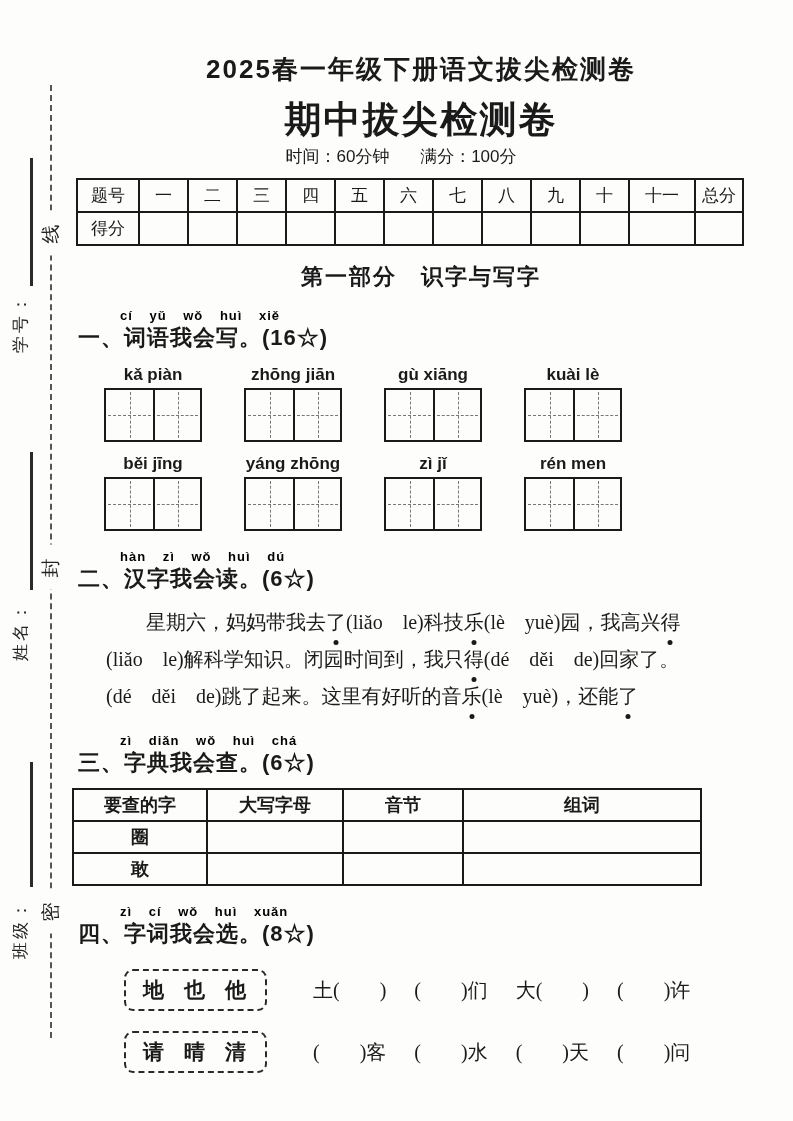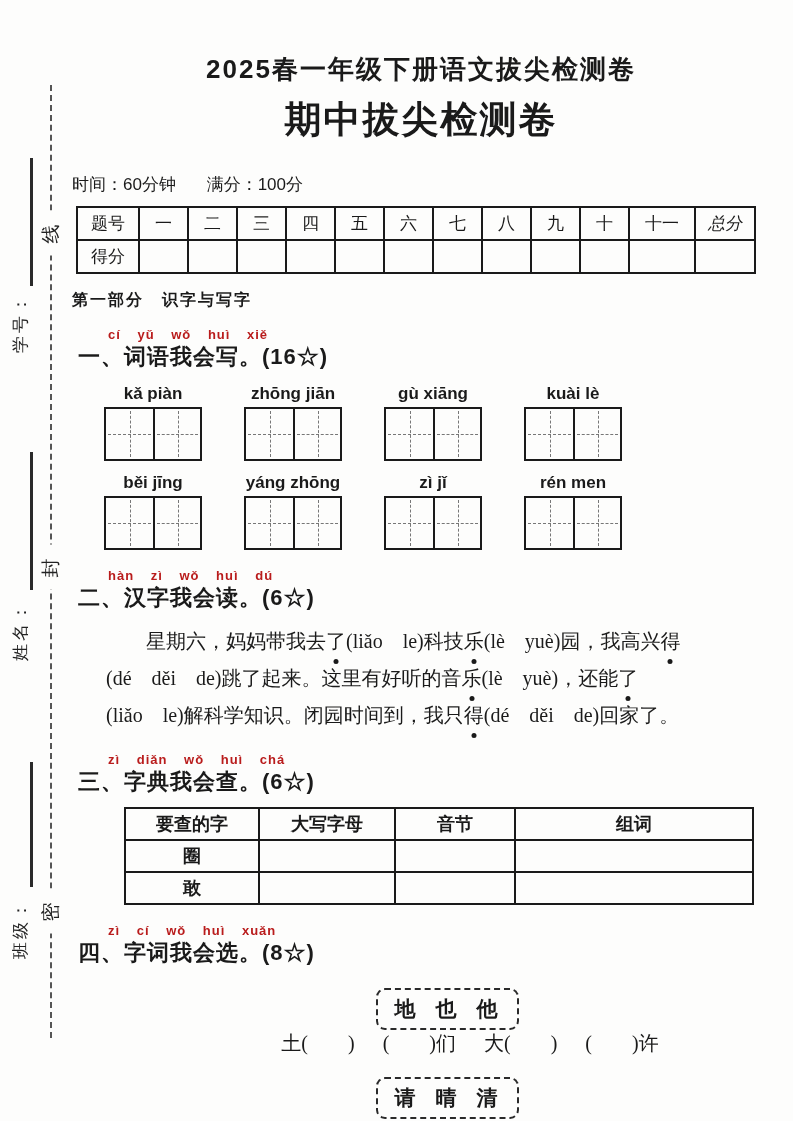--- a/index.html
+++ b/index.html
@@ -16,36 +16,36 @@
     background:#fdfdfc; padding:3px 12px; font-size:19px; color:#222; letter-spacing:2px; }
   .fill-line { position:absolute; left:30px; width:3px; background:#2a2a2a; }
   .m-label { position:absolute; transform:translate(-50%,-50%) rotate(-90deg);
     font-size:17px; color:#222; white-space:nowrap; letter-spacing:3px; }
   
   .main { position:absolute; left:72px; top:0; width:698px; }
   .title { text-align:center; font-weight:bold; letter-spacing:2px;
     font-family:"Liberation Sans", sans-serif; }
   .title1 { margin-top:52px; font-size:26px; }
   .title2 { margin-top:8px; font-size:37px; }
-  .info-line { margin-top:28px; text-align:left; padding-right:40px; font-size:17px; }
+  .info-line { margin-top:0; text-align:center; padding-right:40px; font-size:17px; }
   .info-line span + span { margin-left:26px; }
   
   table { border-collapse:collapse; }
   .score-table { margin-top:10px; margin-left:4px; }
   .score-table td { border:2px solid #1a1a1a; text-align:center; font-size:17px;
     height:33px; padding:0 2px; background:#fdfdfc;margin-top:24px; }
   .score-table td.st-label { width:62px; }
   .score-table td.st-col { width:49px; }
   .score-table td.st-wide { width:66px; }
-  .score-table td.st-total { width:60px;font-style:italic; }
-  
-  .part-heading { margin-top:16px; text-align:left; font-size:16px; font-weight:bold;
+  .score-table td.st-total { width:48px; }
+  
+  .part-heading { margin-top:16px; text-align:center; font-size:22px; font-weight:bold;
     letter-spacing:2px; }
   
-  .sec-pinyin { margin-left:36px; font-size:13px; color:#b91c1c; word-spacing:12px;
+  .sec-pinyin { margin-left:48px; font-size:13px; color:#000000; word-spacing:12px;
     letter-spacing:1px; font-weight:bold; }
   .sec-heading { margin-left:6px; font-size:22px; font-weight:bold; letter-spacing:1px; }
   .s1-pinyin { margin-top:16px; }
   
   .grid-row { display:flex; gap:42px; margin-left:32px; margin-top:12px; }
   .word-block { width:98px; text-align:center; }
   .wb-pinyin { font-size:17px; font-weight:bold; white-space:nowrap; margin-bottom:3px; }
   .word-grid { display:flex; border:2px solid #1a1a1a; width:98px; }
   .wg-cell { width:47px; height:50px; position:relative; }
   .wg-cell + .wg-cell { border-left:2px solid #1a1a1a; }
@@ -55,26 +55,26 @@
     border-top:1px dashed #777; }
   
   .passage { margin-top:10px; margin-left:34px; width:648px; font-size:20px;
     font-family:"Liberation Serif", serif; }
   .p-line { line-height:37px; white-space:nowrap; }
   .p-line:first-child { padding-left:40px; }
   .dotted { position:relative; display:inline-block; }
   .dotted::after { content:""; position:absolute; left:50%; bottom:-4px;
     transform:translateX(-50%); width:5px; height:5px; border-radius:50%; background:#1a1a1a; }
   
-  .lookup-table { margin-top:10px; margin-left:52px; border:2px solid #1a1a1a; }
+  .lookup-table { margin-top:10px; border:2px solid #1a1a1a; }
   .lookup-table td { border:2px solid #1a1a1a; height:32px; text-align:center;
     font-size:18px; font-weight:bold; }
   .lk-c0 { width:134px; } .lk-c1 { width:136px; } .lk-c2 { width:120px; } .lk-c3 { width:238px; }
   
-  .choice-group { display:flex; align-items:center; margin-left:52px; margin-top:20px;flex-direction:column; }
+  .choice-group { display:flex; align-items:center; margin-left:52px; margin-top:20px; }
   .choice-box { border:2px dashed #2a2a2a; border-radius:9px; padding:5px 17px;
     font-size:21px; font-weight:bold; letter-spacing:2px; white-space:nowrap;
     font-family:"Liberation Serif", serif; }
   .choice-box span + span { margin-left:18px; }
   .blank-list { display:flex; margin-left:46px; gap:28px; font-size:20px;
     font-family:"Liberation Serif", serif; white-space:nowrap; }
   .sp-top { margin-top:18px; }
 </style>
 </head>
 <body>
@@ -201,22 +201,22 @@
               <div class="wg-cell"></div>
             </div>
           </div>
         </div>
       </div>
 
     <div class="sec-pinyin sp-top">hàn zì wǒ huì dú</div>
     <div class="sec-heading">二、汉字我会读。(6☆)</div>
     <div class="passage">
         <div class="p-line"><span>星期六，妈妈带我去</span><span class="dotted">了</span><span>(liǎo　le)科技</span><span class="dotted">乐</span><span>(lè　yuè)园，我高兴</span><span class="dotted">得</span></div>
+        <div class="p-line"><span>(liǎo　le)解科学知识。闭园时间到，我只</span><span class="dotted">得</span><span>(dé　děi　de)回家了。</span></div>
         <div class="p-line"><span>(dé　děi　de)跳了起来。这里有好听的音</span><span class="dotted">乐</span><span>(lè　yuè)，还能</span><span class="dotted">了</span></div>
-        <div class="p-line"><span>(liǎo　le)解科学知识。闭园时间到，我只</span><span class="dotted">得</span><span>(dé　děi　de)回家了。</span></div>
       </div>
 
     <div class="sec-pinyin sp-top">zì diǎn wǒ huì chá</div>
     <div class="sec-heading">三、字典我会查。(6☆)</div>
     <table class="lookup-table">
       <tbody>
           <tr>
             <td class="lk-c0">要查的字</td>
             <td class="lk-c1">大写字母</td>
             <td class="lk-c2">音节</td>

